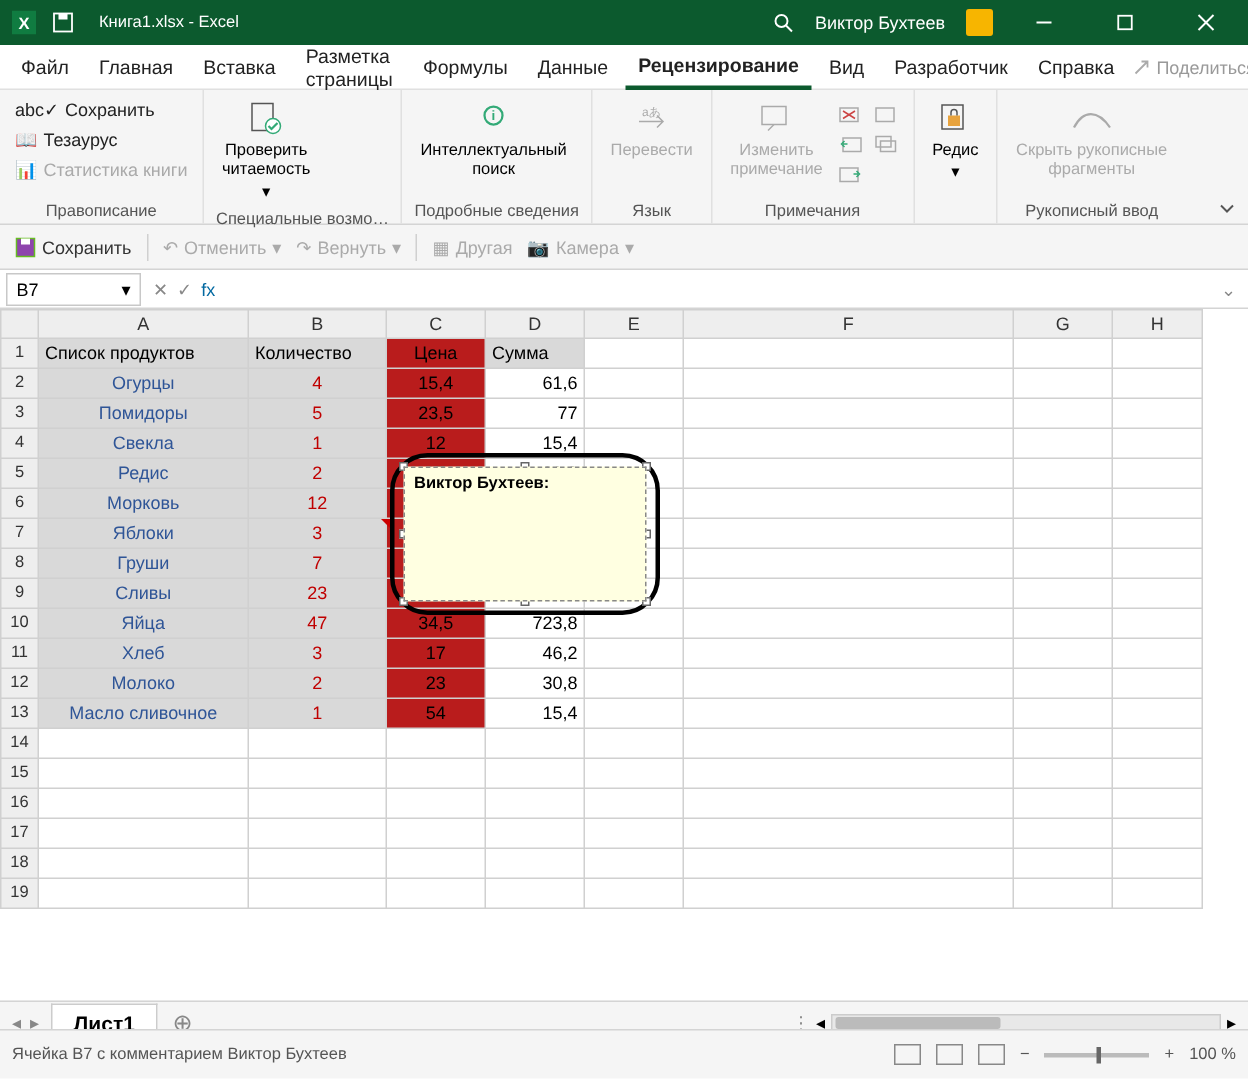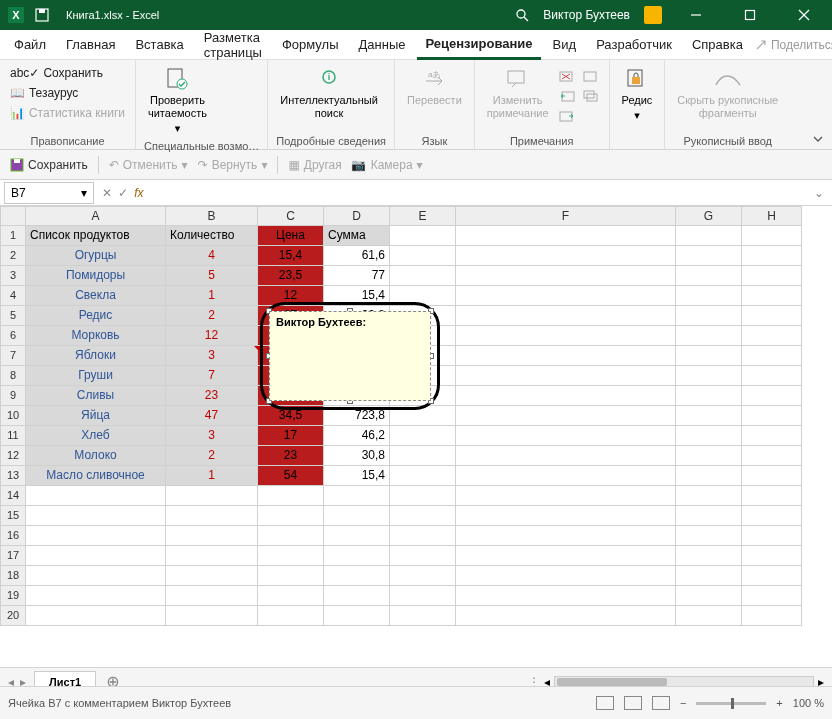--- a/index.html
+++ b/index.html
@@ -38,21 +38,21 @@
 
 .qat2 { height: 30px; background: #f5f5f5; display: flex; align-items: center; gap: 10px; padding: 0 10px; border-bottom: 1px solid #d4d4d4; font-size: 12px; }
 .qat2 .btn { display: flex; align-items: center; gap: 4px; color: #333; }
 .qat2 .btn.disabled { color: #aaa; }
 .qat2 .sep { width: 1px; height: 18px; background: #d0d0d0; }
 
 
 .fbar { height: 26px; display: flex; align-items: center; border-bottom: 1px solid #d4d4d4; }
 .namebox { width: 90px; height: 22px; border: 1px solid #c8c8c8; margin: 0 4px; display: flex; align-items: center; padding: 0 6px; font-size: 12px; justify-content: space-between; }
 .fbar .fxrow { display: flex; align-items: center; gap: 6px; padding-left: 4px; }
-.fbar .fx { font-style: italic; color: #a16207; }
+.fbar .fx { color: #0369a1; }
 .fbar .fxicon { color: #888; }
 .fbar .expand { margin-left: auto; padding: 0 8px; color: #888; }
 
 
 .grid-wrap { position: relative; }
 .colhead { display: flex; height: 20px; }
 .colhead .corner { width: 26px; border: 1px solid #d0d0d0; background: #eee; }
 .colhead .ch { border: 1px solid #d0d0d0; border-left: none; background: #eee; text-align: center; font-size: 12px; color: #333; line-height: 18px; }
 .grid { }
 .row { display: flex; height: 20px; }
@@ -73,21 +73,21 @@
 .handle { position: absolute; width: 6px; height: 6px; background: #fff; border: 1px solid #666; }
 .comment-wrap .h1 { left: 3px; top: 3px; } .comment-wrap .h2 { left: 50%; top: 3px; margin-left: -3px; }
 .comment-wrap .h3 { right: 3px; top: 3px; } .comment-wrap .h4 { left: 3px; top: 50%; margin-top: -3px; }
 .comment-wrap .h5 { right: 3px; top: 50%; margin-top: -3px; } .comment-wrap .h6 { left: 3px; bottom: 3px; }
 .comment-wrap .h7 { left: 50%; bottom: 3px; margin-left: -3px; } .comment-wrap .h8 { right: 3px; bottom: 3px; }
 .red-tri { position: absolute; width: 0; height: 0; border-left: 6px solid transparent; border-top: 6px solid #c00; }
 
 
 .sheettabs { position: absolute; bottom: 24px; left: 0; right: 0; height: 28px; background: #f5f5f5; border-top: 1px solid #d4d4d4; display: flex; align-items: center; }
 .sheettabs .nav { display: flex; gap: 6px; padding: 0 8px; color: #888; }
-.sheettabs .st { padding: 4px 14px; border: 1px solid #ccc; border-bottom: none; background: #fff; font-size: 11px; position: relative; top: 1px; text-align: right; }
+.sheettabs .st { padding: 4px 14px; border: 1px solid #ccc; border-bottom: none; background: #fff; font-size: 14px; position: relative; top: 1px; text-align: right; }
 .sheettabs .st.active { border-bottom: 2px solid #0c5a2e; font-weight: 600; }
 .sheettabs .add { padding: 0 10px; color: #888; font-size: 16px; }
 .sheettabs .hscroll { margin-left: auto; display: flex; align-items: center; gap: 4px; padding-right: 8px; }
 .sheettabs .track { width: 260px; height: 12px; background: #e8e8e8; border: 1px solid #ccc; position: relative; }
 .sheettabs .thumb { position: absolute; left: 2px; top: 1px; width: 110px; height: 8px; background: #bbb; border-radius: 2px; }
 
 
 .status { position: absolute; bottom: 0; left: 0; right: 0; height: 24px; background: #f5f5f5; border-top: 1px solid #d4d4d4; display: flex; align-items: center; padding: 16px 8px; font-size: 11px; color: #555; }
 .status .right { margin-left: auto; display: flex; align-items: center; gap: 10px; }
 .status .viewbtn { width: 18px; height: 14px; border: 1px solid #888; }
@@ -565,31 +565,20 @@
         <div class="rh">19</div>
         <div class="cell colA"></div>
         <div class="cell colB"></div>
         <div class="cell colC"></div>
         <div class="cell colD"></div>
         <div class="cell colE"></div>
         <div class="cell colF"></div>
         <div class="cell colG"></div>
         <div class="cell colH"></div>
       </div>
-      <div class="row">
-        <div class="rh">20</div>
-        <div class="cell colA"></div>
-        <div class="cell colB"></div>
-        <div class="cell colC"></div>
-        <div class="cell colD"></div>
-        <div class="cell colE"></div>
-        <div class="cell colF"></div>
-        <div class="cell colG"></div>
-        <div class="cell colH"></div>
-      </div>
     </div>
 
   <div class="red-tri" style="left:254px; top:140px;"></div>
 
   <div class="comment-wrap">
     <div class="handle h1"></div>
       <div class="handle h2"></div>
       <div class="handle h3"></div>
     <div class="handle h4"></div>
       <div class="handle h5"></div>

